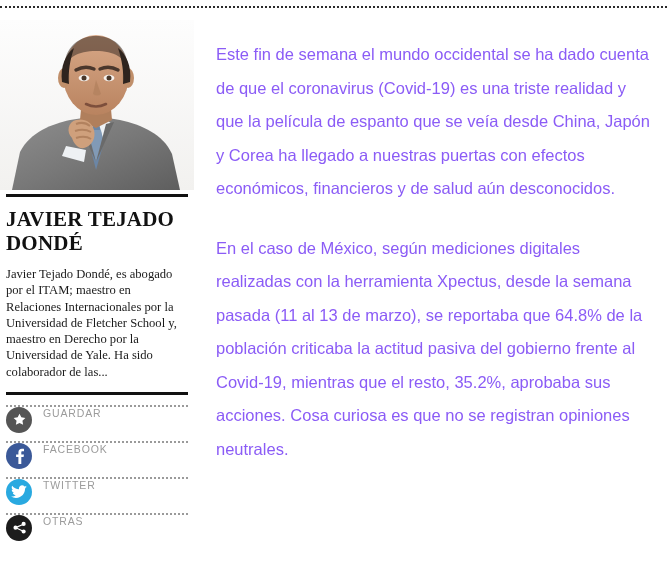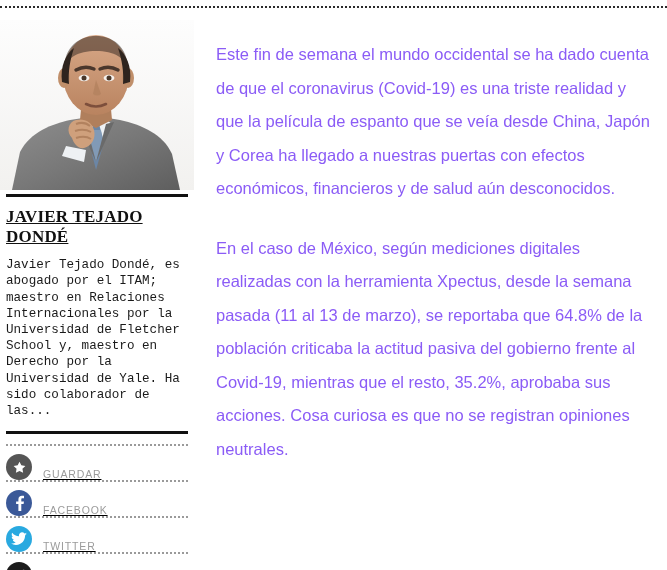--- a/index.html
+++ b/index.html
@@ -63,32 +63,31 @@
   .photo-rule {
     width: 182px;
     margin: 4px 0 0 6px;
     height: 0;
     border-top: 3px solid #111111;
   }
 
   .author-name {
     margin: 10px 0 0 6px;
     font-family: "Liberation Serif", serif;
-    font-size: 17px;
+    font-size: 21px;
     font-weight: 700;
     letter-spacing: 0.2px;
     color: #111111;
     line-height: 1.15;
-    text-decoration: underline;
   }
 
   .author-bio {
     margin: 11px 0 0 6px;
     width: 182px;
-    font-family: Liberation Mono, monospace;
+    font-family: Liberation Serif, serif;
     font-size: 12.6px;
     line-height: 16.2px;
     color: #1a1a1a;
   }
 
   .bio-rule {
     width: 182px;
     margin: 12px 0 0 6px;
     height: 0;
     border-top: 3px solid #111111;
@@ -96,25 +95,24 @@
 
   
   .share-list {
     margin: 10px 0 0 6px;
     width: 182px;
     list-style: none;
     padding: 0;
   }
   .share-item {
     display: flex;
-    align-items: flex-end;
+    align-items: flex-start;
     height: 34px;
     border-top: 2px dotted #9a9a9a;
     cursor: pointer;
-    text-decoration: underline;
   }
   .share-icon {
     flex: 0 0 26px;
     width: 26px;
     height: 26px;
     border-radius: 50%;
     display: flex;
     align-items: center;
     justify-content: center;
     margin-right: 11px;

